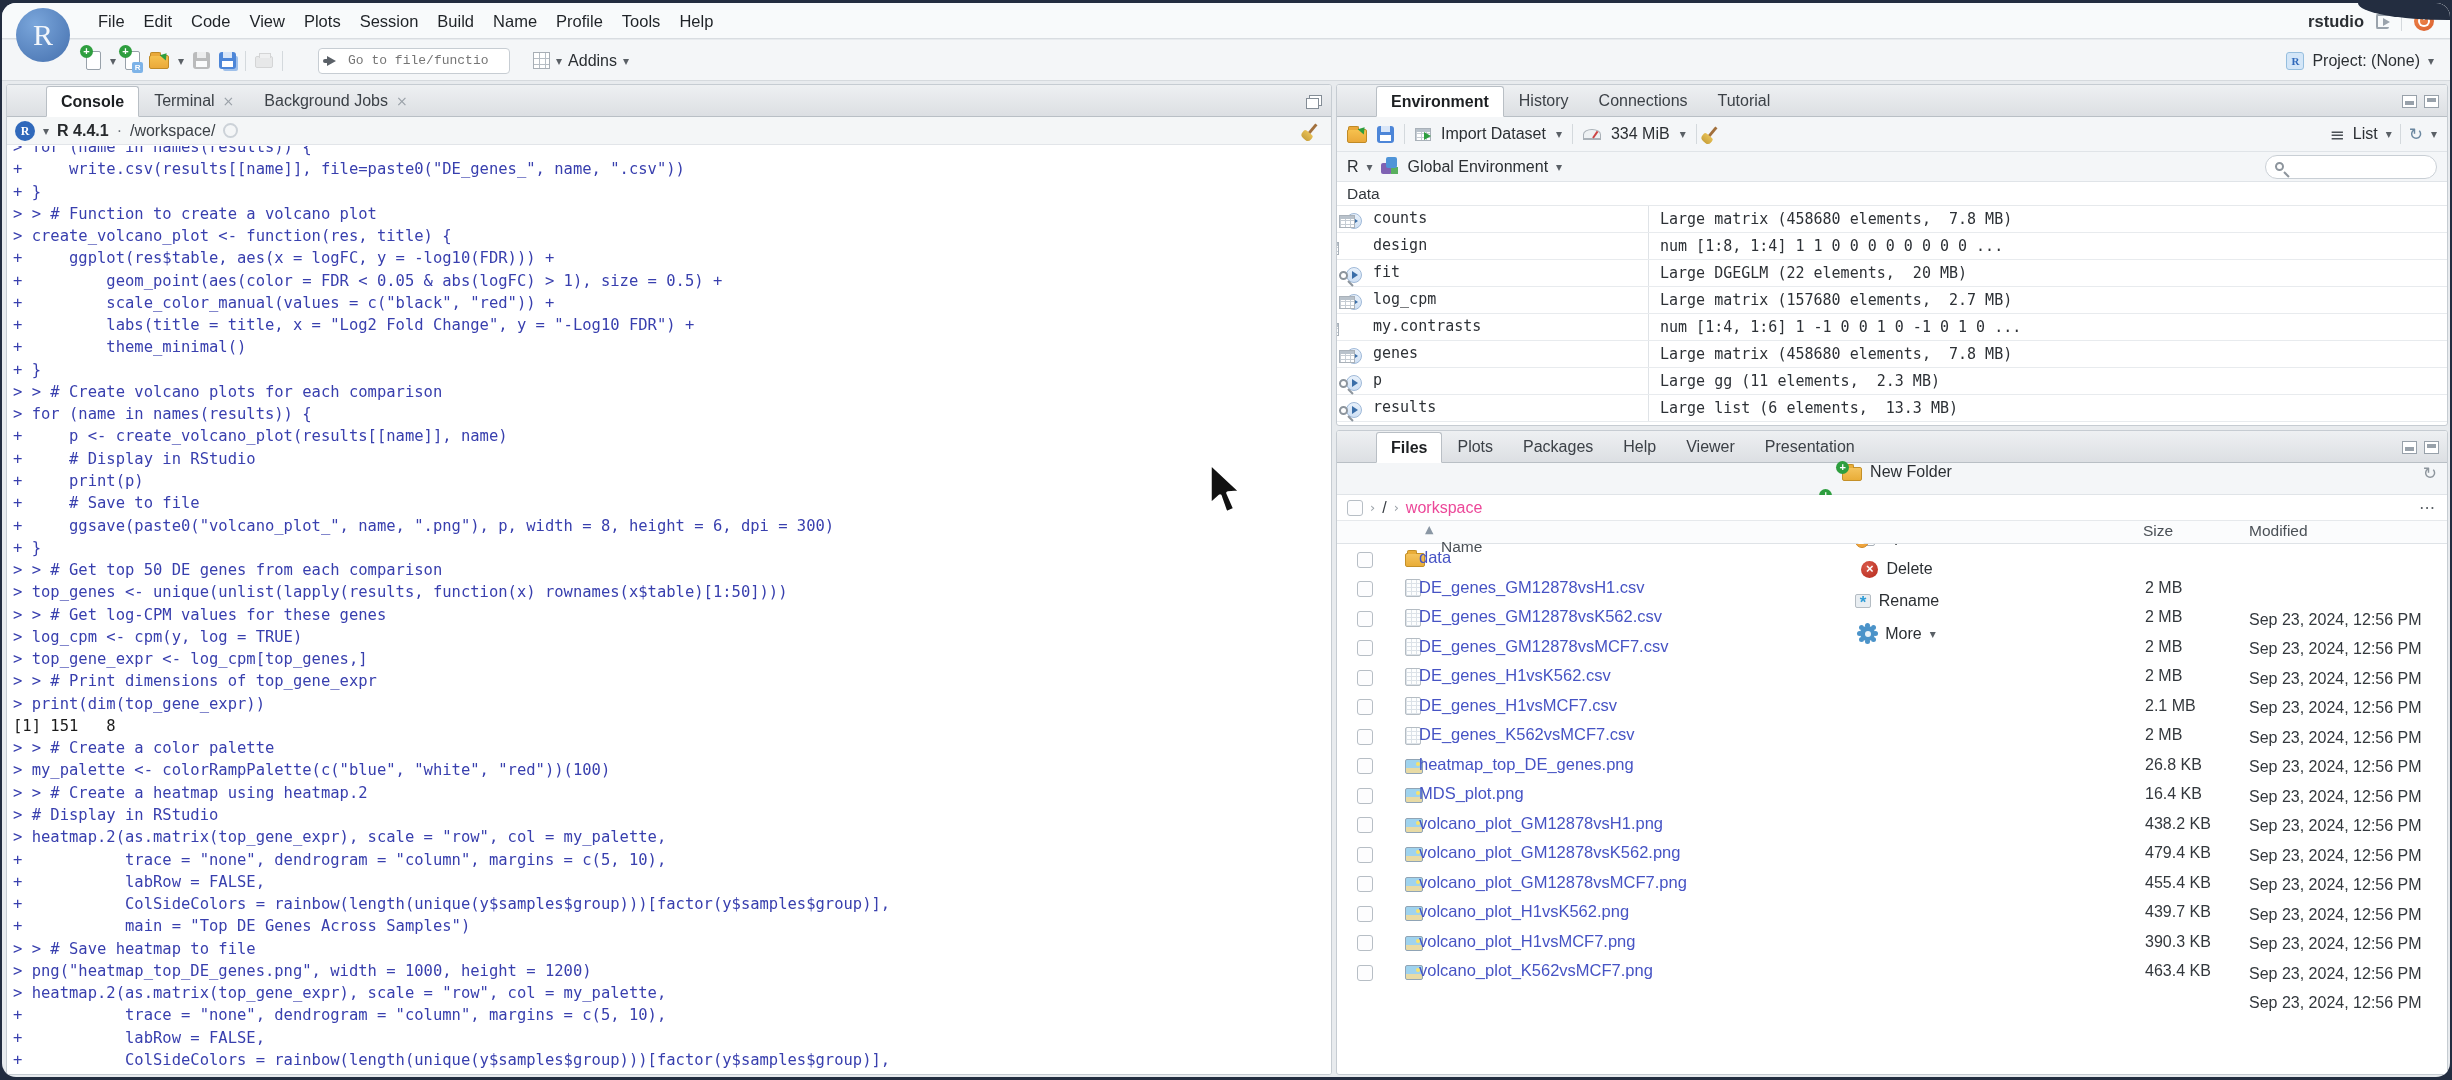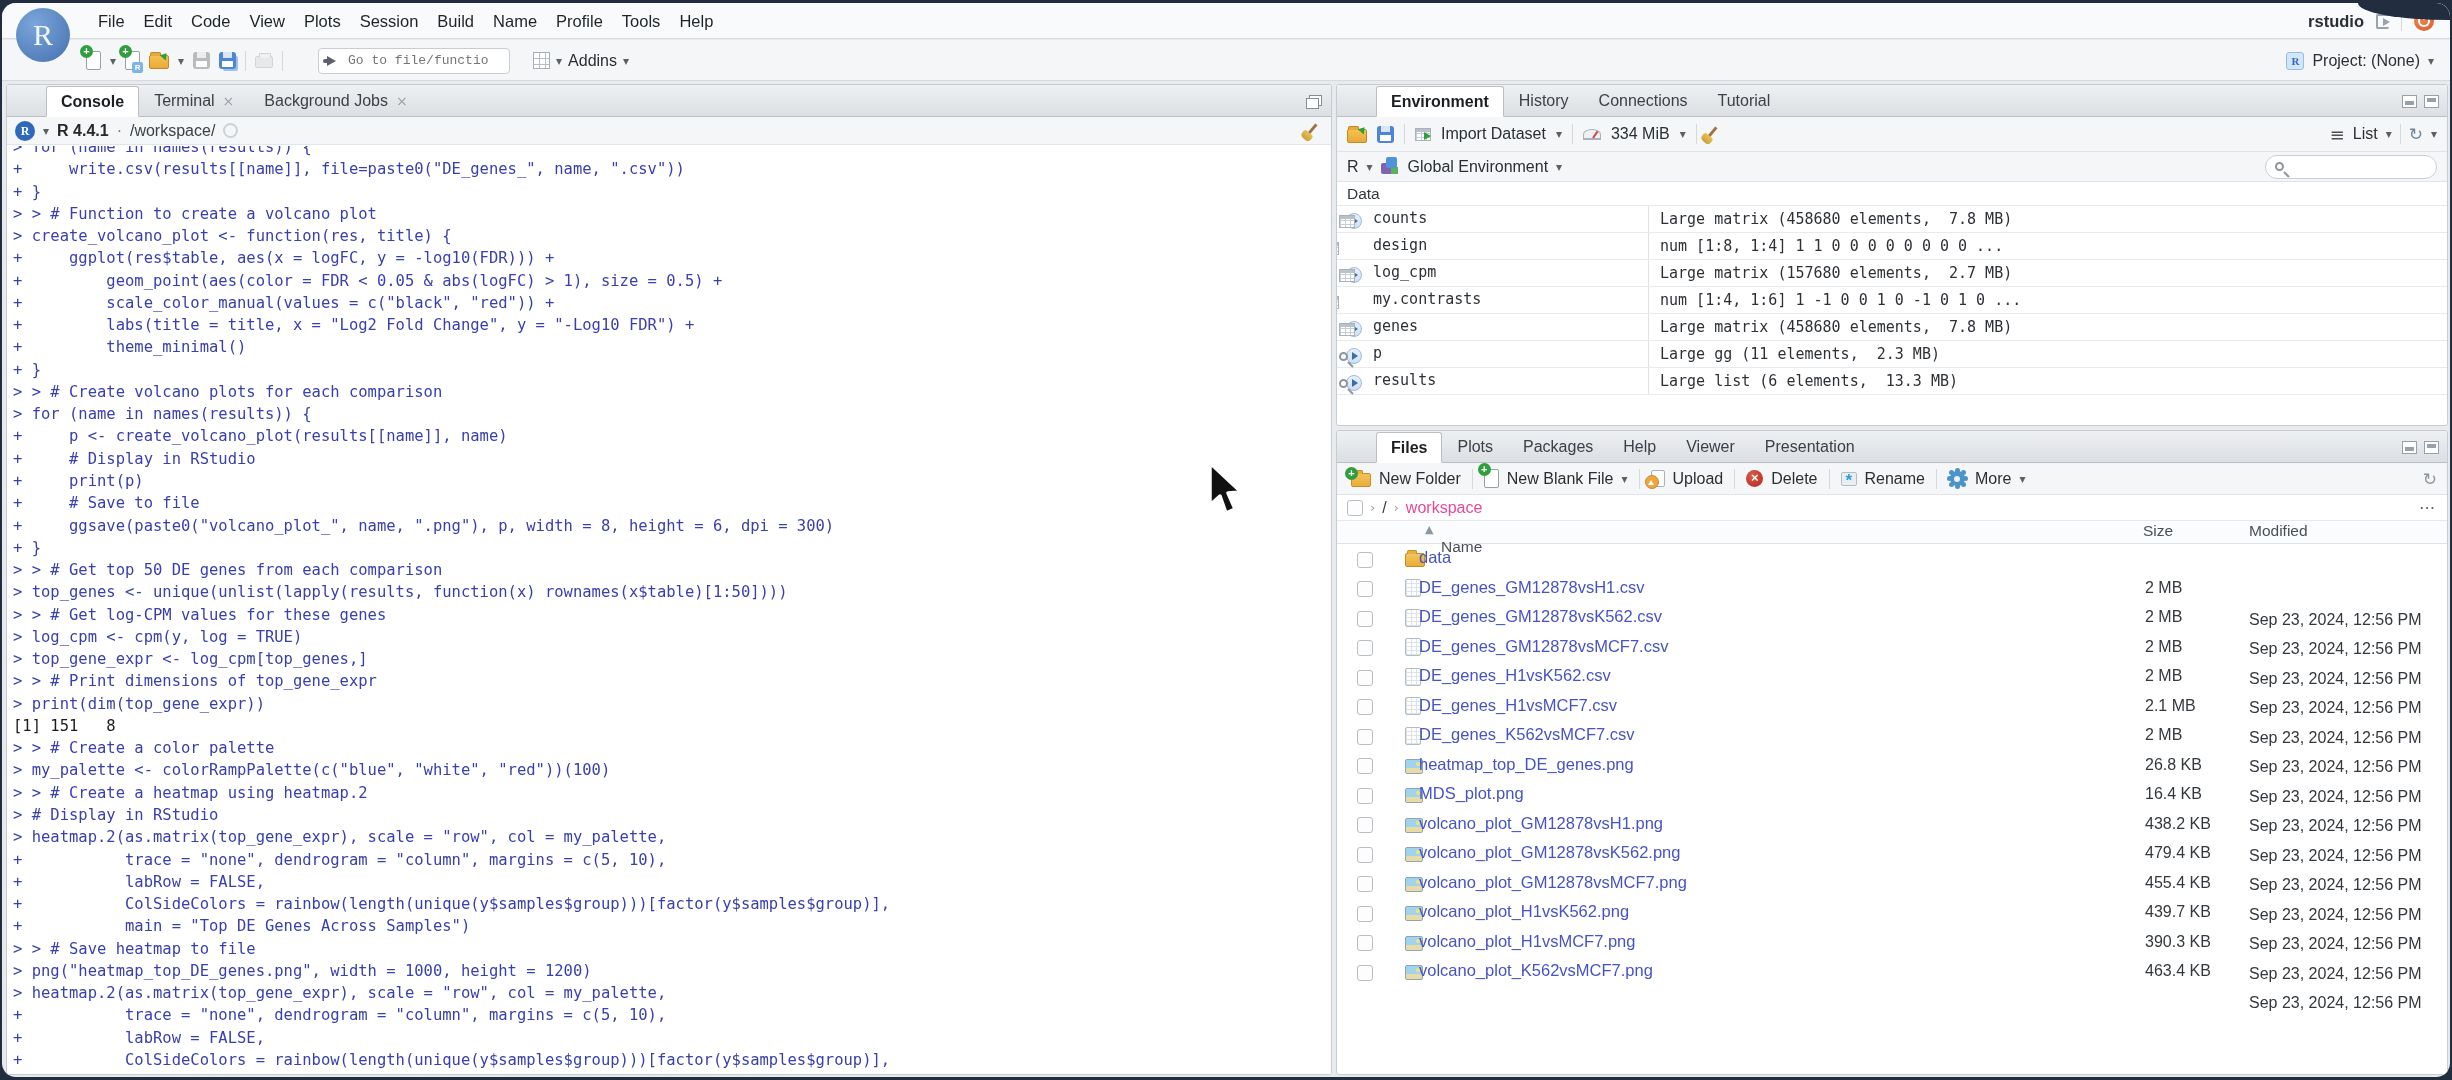--- a/index.html
+++ b/index.html
@@ -80,21 +80,21 @@
   .env-expand { position:absolute; left:9px; top:5px; }
   .env-name { position:absolute; left:36px; top:3px; font-family:"DejaVu Sans Mono","Liberation Mono",monospace;
               font-size:15px; color:#2d3136; }
   .env-val { position:absolute; left:311px; right:44px; top:0; height:100%; border-left:1px solid #dfe3e7;
              padding-left:11px; font-family:"DejaVu Sans Mono","Liberation Mono",monospace; font-size:15px;
              color:#2d3136; line-height:26px; white-space:pre; overflow:hidden; }
   .env-action { position:absolute; right:14px; top:6px; }
 
   
   .files-toolbar { height:32px; background:#f4f6f8; border-bottom:1px solid #e0e4e8; position:relative;
-                   display:flex; align-items:center; gap:7px; padding-left:10px; }
+                   display:flex; align-items:center; gap:7px; padding-left:10px;flex-direction:column; }
   .ftb-btn { display:flex; align-items:center; gap:8px; font-size:16px; color:#2b2f33; padding:0 4px; }
   .files-breadcrumb { height:26px; background:#fff; border-bottom:1px solid #e6e9ec; position:relative;
                       display:flex; align-items:center; gap:7px; padding-left:10px; font-size:16px; }
   .crumb-sep { color:#9aa1a8; font-size:13px; }
   .crumb-root { color:#3c4147; }
   .crumb-link { color:#ec4899; }
   .breadcrumb-right { position:absolute; right:12px; color:#5a6066; }
   .files-colheader { height:23px; background:#fbfcfd; border-bottom:1px solid #dfe3e7; position:relative;
                      font-size:15.5px; color:#4a5056; }
   .col-name { position:absolute; left:104px; top:17px; } .col-sort { position:absolute; left:88px; top:2px; }
@@ -346,20 +346,21 @@
         <span class="search-pill">
           <span class="ic i-mag"></span>
           <input placeholder="" style="">
         </span>
       </div>
     </div>
     <div class="data-header">Data</div>
     <div id="env-rows">
         <div class="env-row"><span class="ic i-expandr env-expand"></span><span class="env-name">counts</span><div class="env-val">Large matrix (458680 elements,  7.8 MB)</div><span class="ic env-action i-tbl"></span></div>
         <div class="env-row"><span class="env-name">design</span><div class="env-val">num [1:8, 1:4] 1 1 0 0 0 0 0 0 0 0 ...</div><span class="ic env-action i-tbl"></span></div>
+        <div class="env-row"><span class="ic i-expandr env-expand"></span><span class="env-name">fit</span><div class="env-val">Large DGEGLM (22 elements,  20 MB)</div><span class="ic env-action i-mag"></span></div>
         <div class="env-row"><span class="ic i-expandr env-expand"></span><span class="env-name">log_cpm</span><div class="env-val">Large matrix (157680 elements,  2.7 MB)</div><span class="ic env-action i-tbl"></span></div>
         <div class="env-row"><span class="env-name">my.contrasts</span><div class="env-val">num [1:4, 1:6] 1 -1 0 0 1 0 -1 0 1 0 ...</div><span class="ic env-action i-tbl"></span></div>
         <div class="env-row"><span class="ic i-expandr env-expand"></span><span class="env-name">genes</span><div class="env-val">Large matrix (458680 elements,  7.8 MB)</div><span class="ic env-action i-tbl"></span></div>
         <div class="env-row"><span class="ic i-expandr env-expand"></span><span class="env-name">p</span><div class="env-val">Large gg (11 elements,  2.3 MB)</div><span class="ic env-action i-mag"></span></div>
         <div class="env-row"><span class="ic i-expandr env-expand"></span><span class="env-name">results</span><div class="env-val">Large list (6 elements,  13.3 MB)</div><span class="ic env-action i-mag"></span></div>
       </div>
   </div>
 
   <div class="panel panel-files">
     <div class="tabbar" id="files-tabs">

